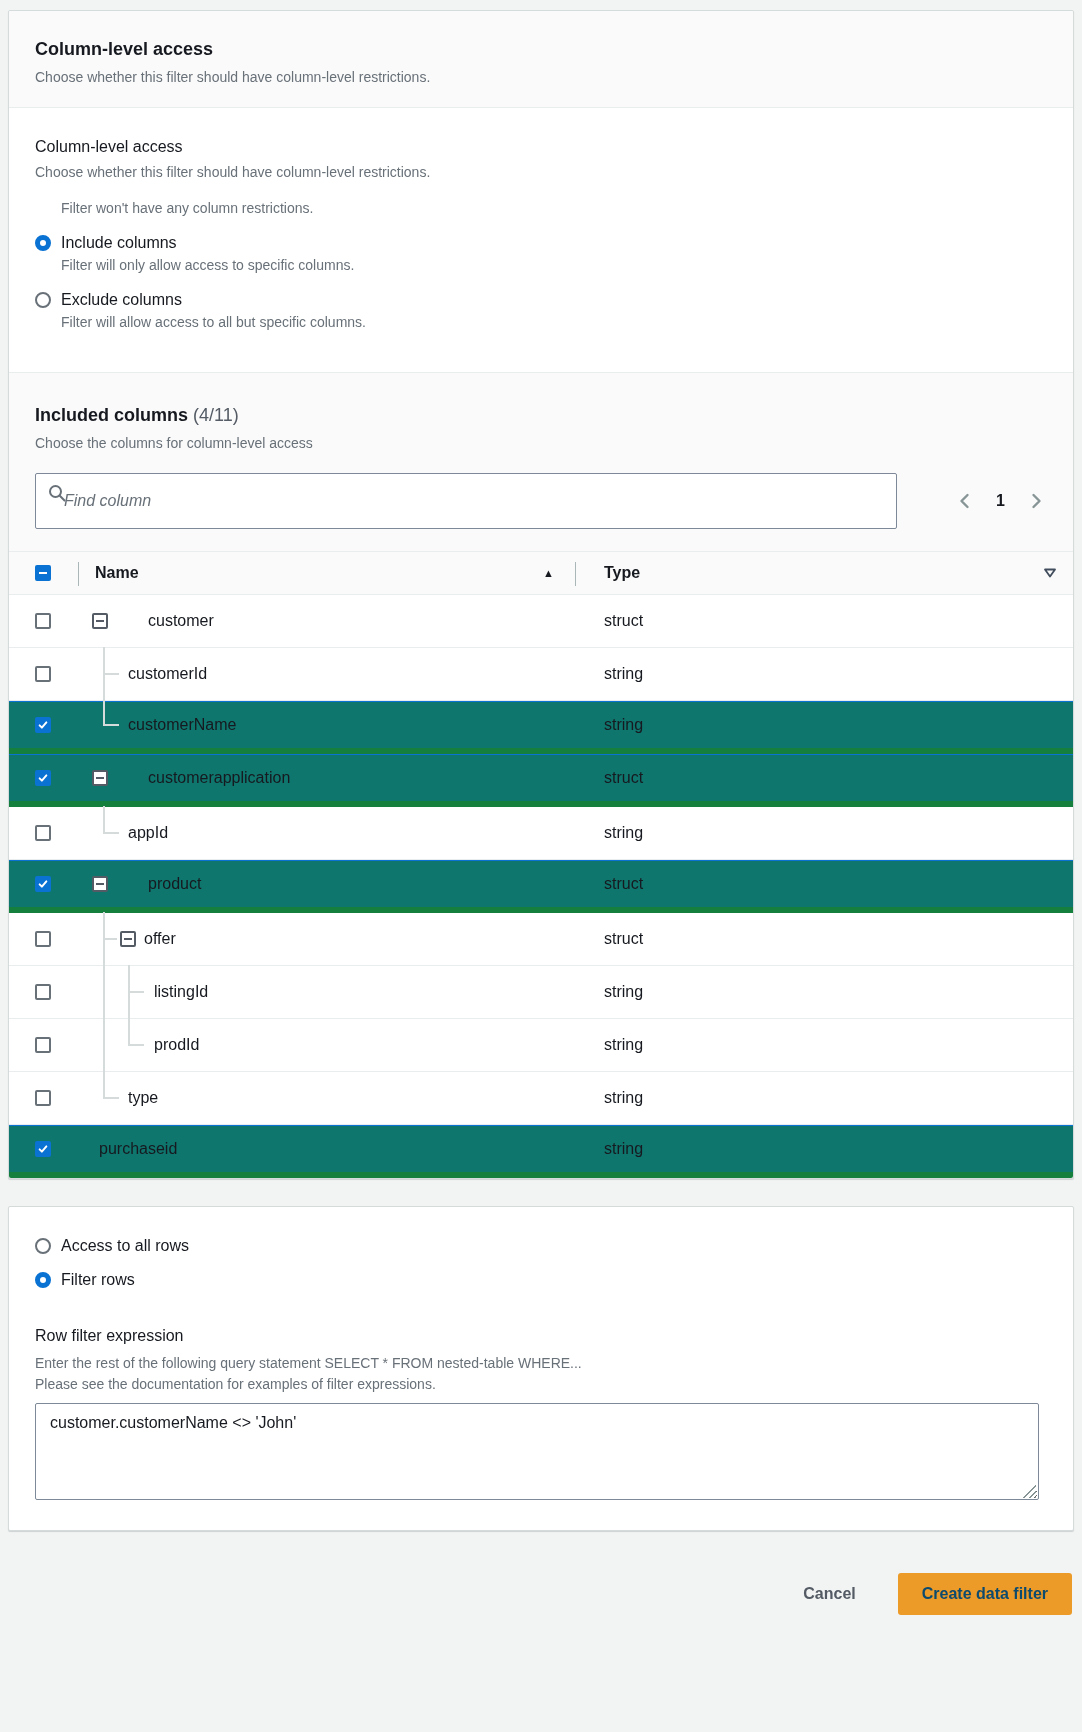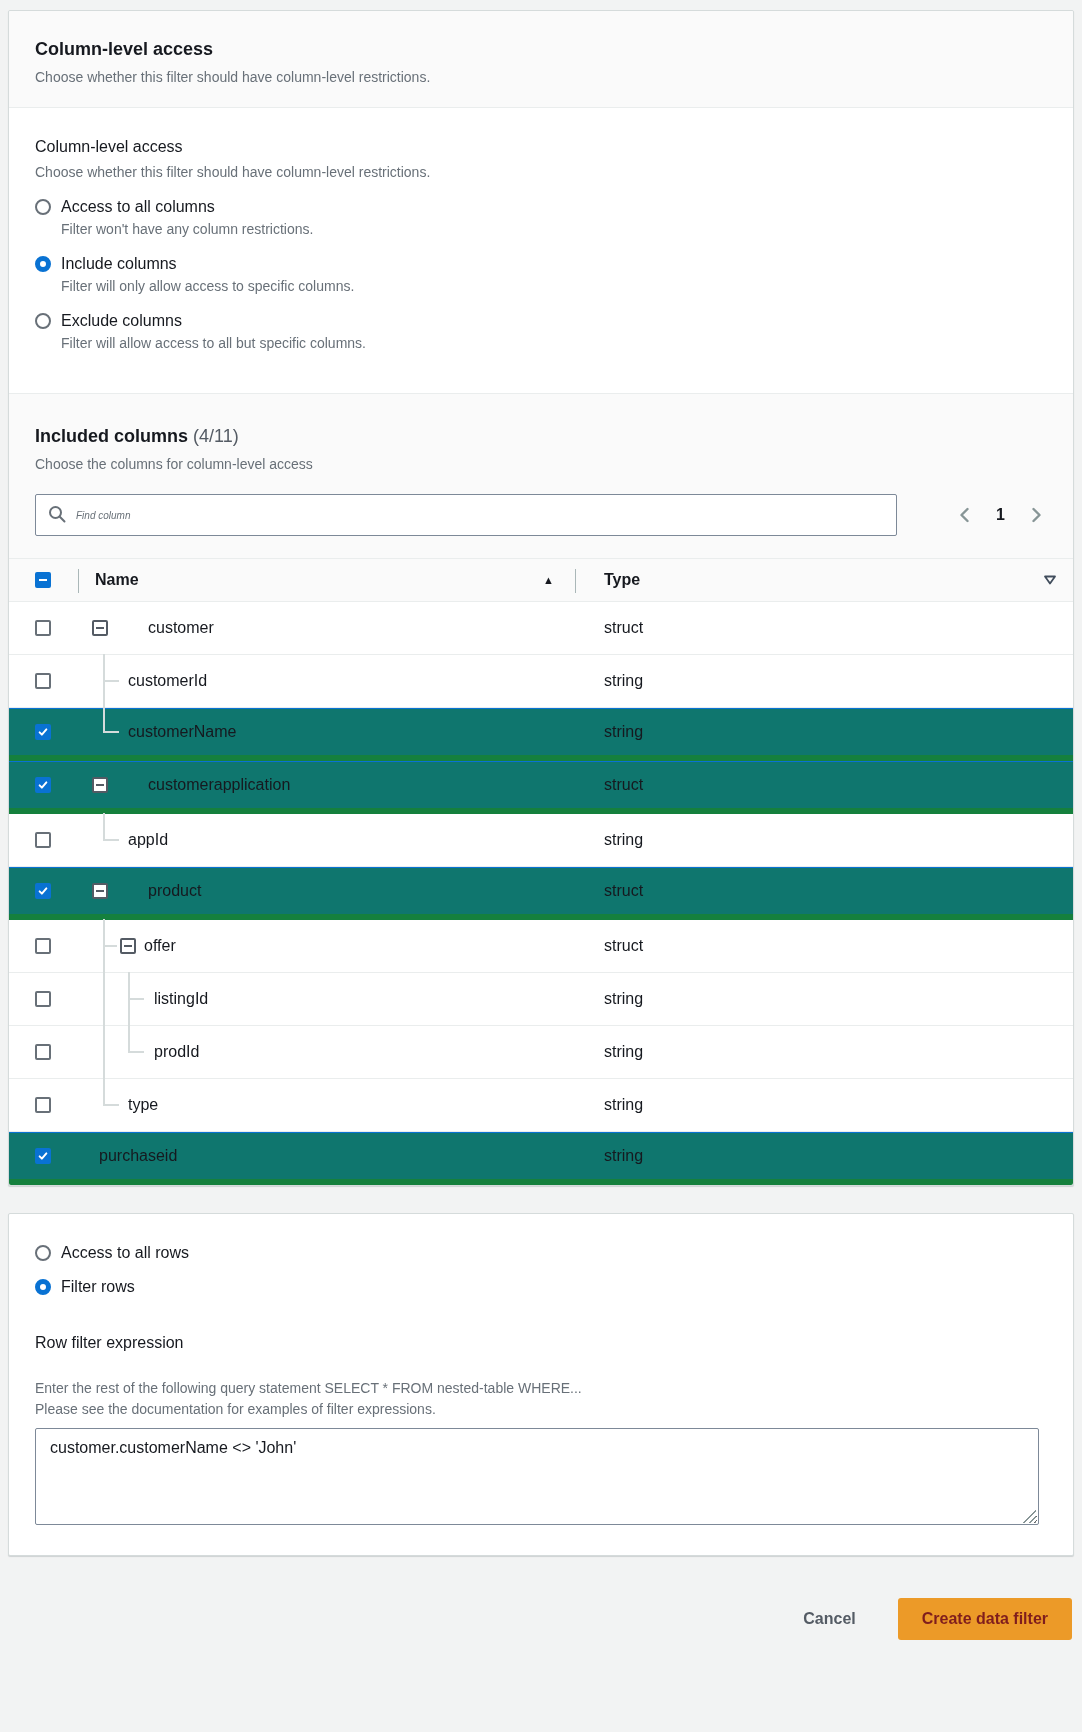--- a/index.html
+++ b/index.html
@@ -43,23 +43,23 @@
   .radio-label { font-size: 16px; }
   .radio-desc { font-size: 14px; color: #687078; margin: 3px 0 0 26px; line-height: 20px; }
 
   .divider { border-top: 1px solid #eaeded; }
 
   
   .table-head-block { background: #fafafa; padding: 30px 26px 22px 26px; }
   .search-row { display: flex; align-items: center; margin-top: 20px; }
   .search-wrap { position: relative; width: 862px; }
   .search-input {
-    width: 100%; height: 42px;
+    width: 100%; height: 56px;
     border: 1px solid #7d8998; border-radius: 2px;
-    padding: 0 12px 0 40px; font-size: 10px;
+    padding: 0 12px 0 28px; font-size: 16px;
     font-family: "Liberation Sans", sans-serif;
     color: #16191f; background: #fff; outline: none;
   }
   .search-input::placeholder { color: #687078; font-style: italic; }
   .search-icon { position: absolute; left: 12px; top: 10px; width: 20px; height: 20px; }
   .pagination { margin-left: auto; display: flex; align-items: center; gap: 20px; }
   .page-btn { background: none; border: none; padding: 2px; cursor: pointer; line-height: 0; }
   .page-num { font-weight: 700; font-size: 16px; color: #16191f; }
 
   
@@ -131,42 +131,38 @@
 
   
   .footer { display: flex; justify-content: flex-end; align-items: center; gap: 38px; margin-top: 42px; padding-right: 2px; }
   .btn-link {
     background: none; border: none; font-family: "Liberation Sans", sans-serif;
     font-size: 16px; font-weight: 700; color: #545b64; cursor: pointer; padding: 10px 4px;
   }
   .btn-primary {
     background: #ec9a28; border: none; border-radius: 3px;
     font-family: "Liberation Sans", sans-serif;
-    font-size: 16px; font-weight: 700; color: #7f1d1d;
+    font-size: 16px; font-weight: 700; color: #0c4a6e;
     padding: 12px 24px; cursor: pointer;
   }
 </style>
 </head>
 <body>
 
 <div class="card">
   <div class="card-header">
     <h2 class="card-title">Column-level access</h2>
     <div class="card-desc">Choose whether this filter should have column-level restrictions.</div>
   </div>
 
   <div class="radio-section">
     <div class="form-label">Column-level access</div>
     <div class="form-desc">Choose whether this filter should have column-level restrictions.</div>
 
     <div class="radio-option">
-      <div class="radio-row">
-        <span class="radio"></span>
-        <span class="radio-label">Access to all columns</span>
-      </div>
       <div class="radio-desc">Filter won't have any column restrictions.</div>
     </div>
 
     <div class="radio-option">
       <div class="radio-row">
         <span class="radio on"></span>
         <span class="radio-label">Include columns</span>
       </div>
       <div class="radio-desc">Filter will only allow access to specific columns.</div>
     </div>
@@ -398,21 +394,21 @@
     </div>
     <div class="radio-option">
       <div class="radio-row">
         <span class="radio on"></span>
         <span class="radio-label">Filter rows</span>
       </div>
     </div>
 
     <div class="expr-block">
       <div class="form-label">Row filter expression</div>
-      <div class="hint" style="margin-top:24px">Enter the rest of the following query statement SELECT * FROM nested-table WHERE...</div>
+      <div class="hint" style="margin-top:6px">Enter the rest of the following query statement SELECT * FROM nested-table WHERE...</div>
       <div class="hint">Please see the documentation for examples of filter expressions.</div>
       <div class="ta-wrap">
         <textarea class="expr-textarea" spellcheck="false" style="">customer.customerName &lt;&gt; 'John'</textarea>
         <span class="resize-handle"></span>
       </div>
     </div>
   </div>
 </div>
 
 <div class="footer">

